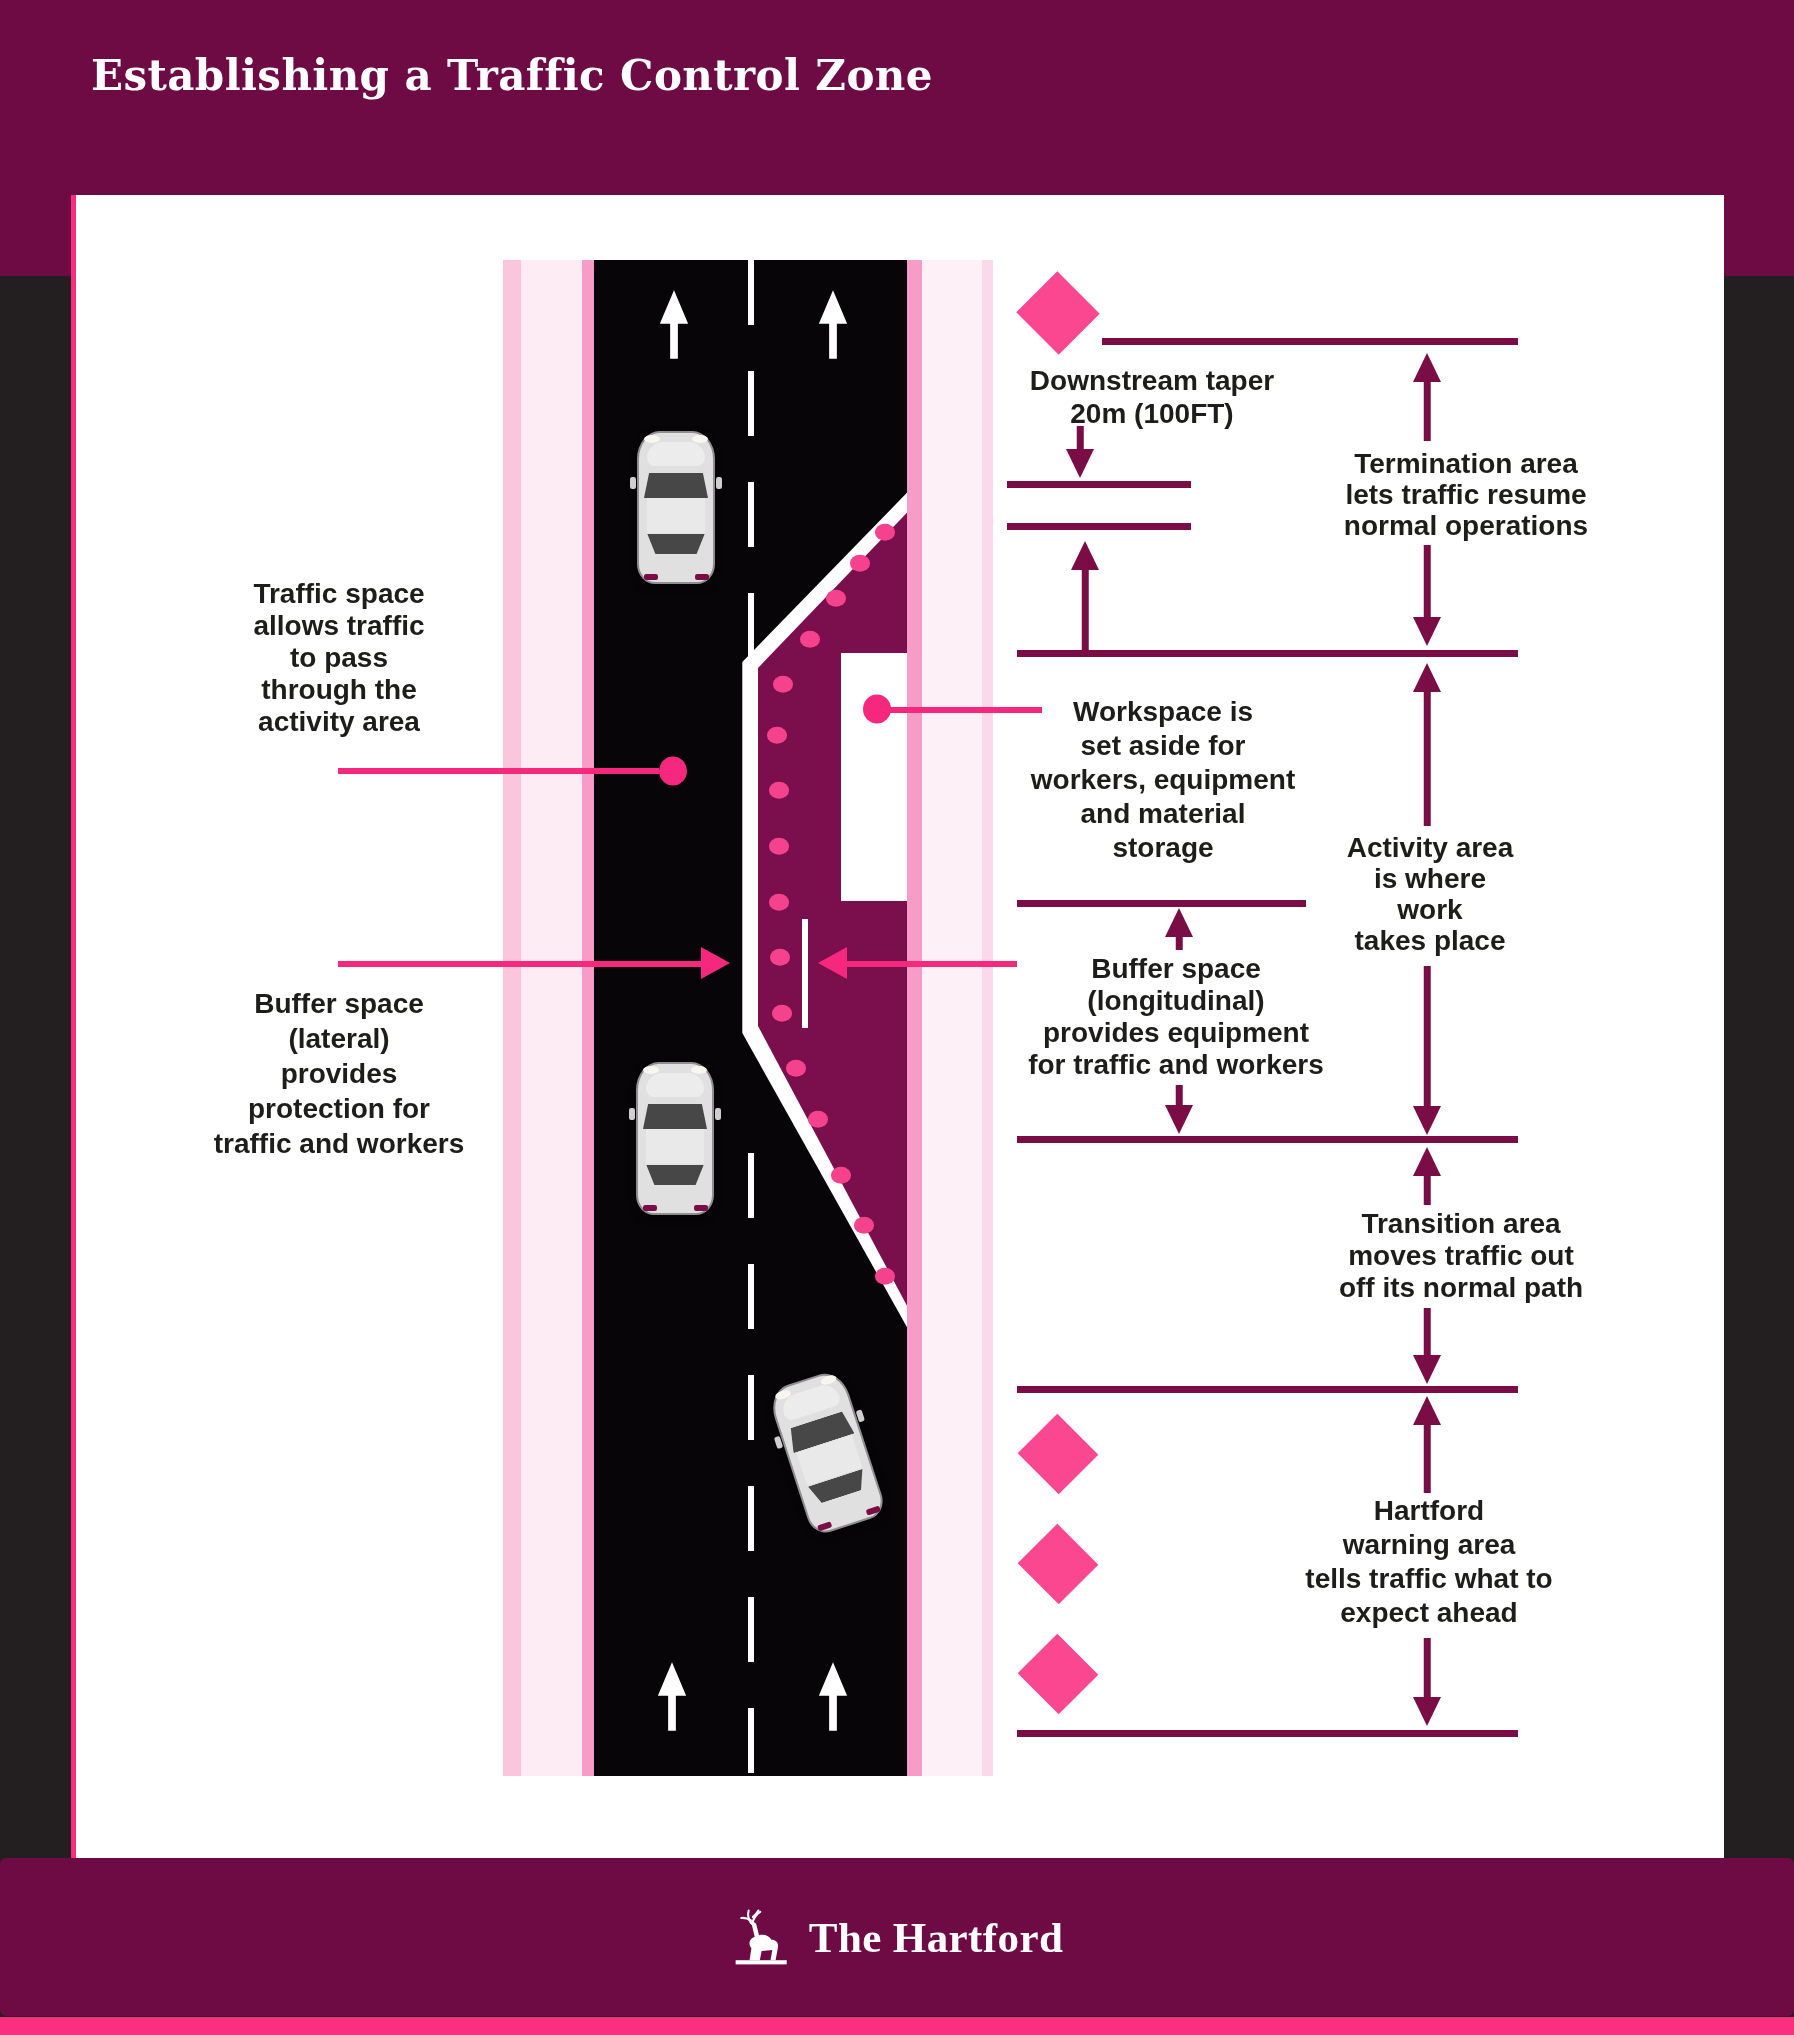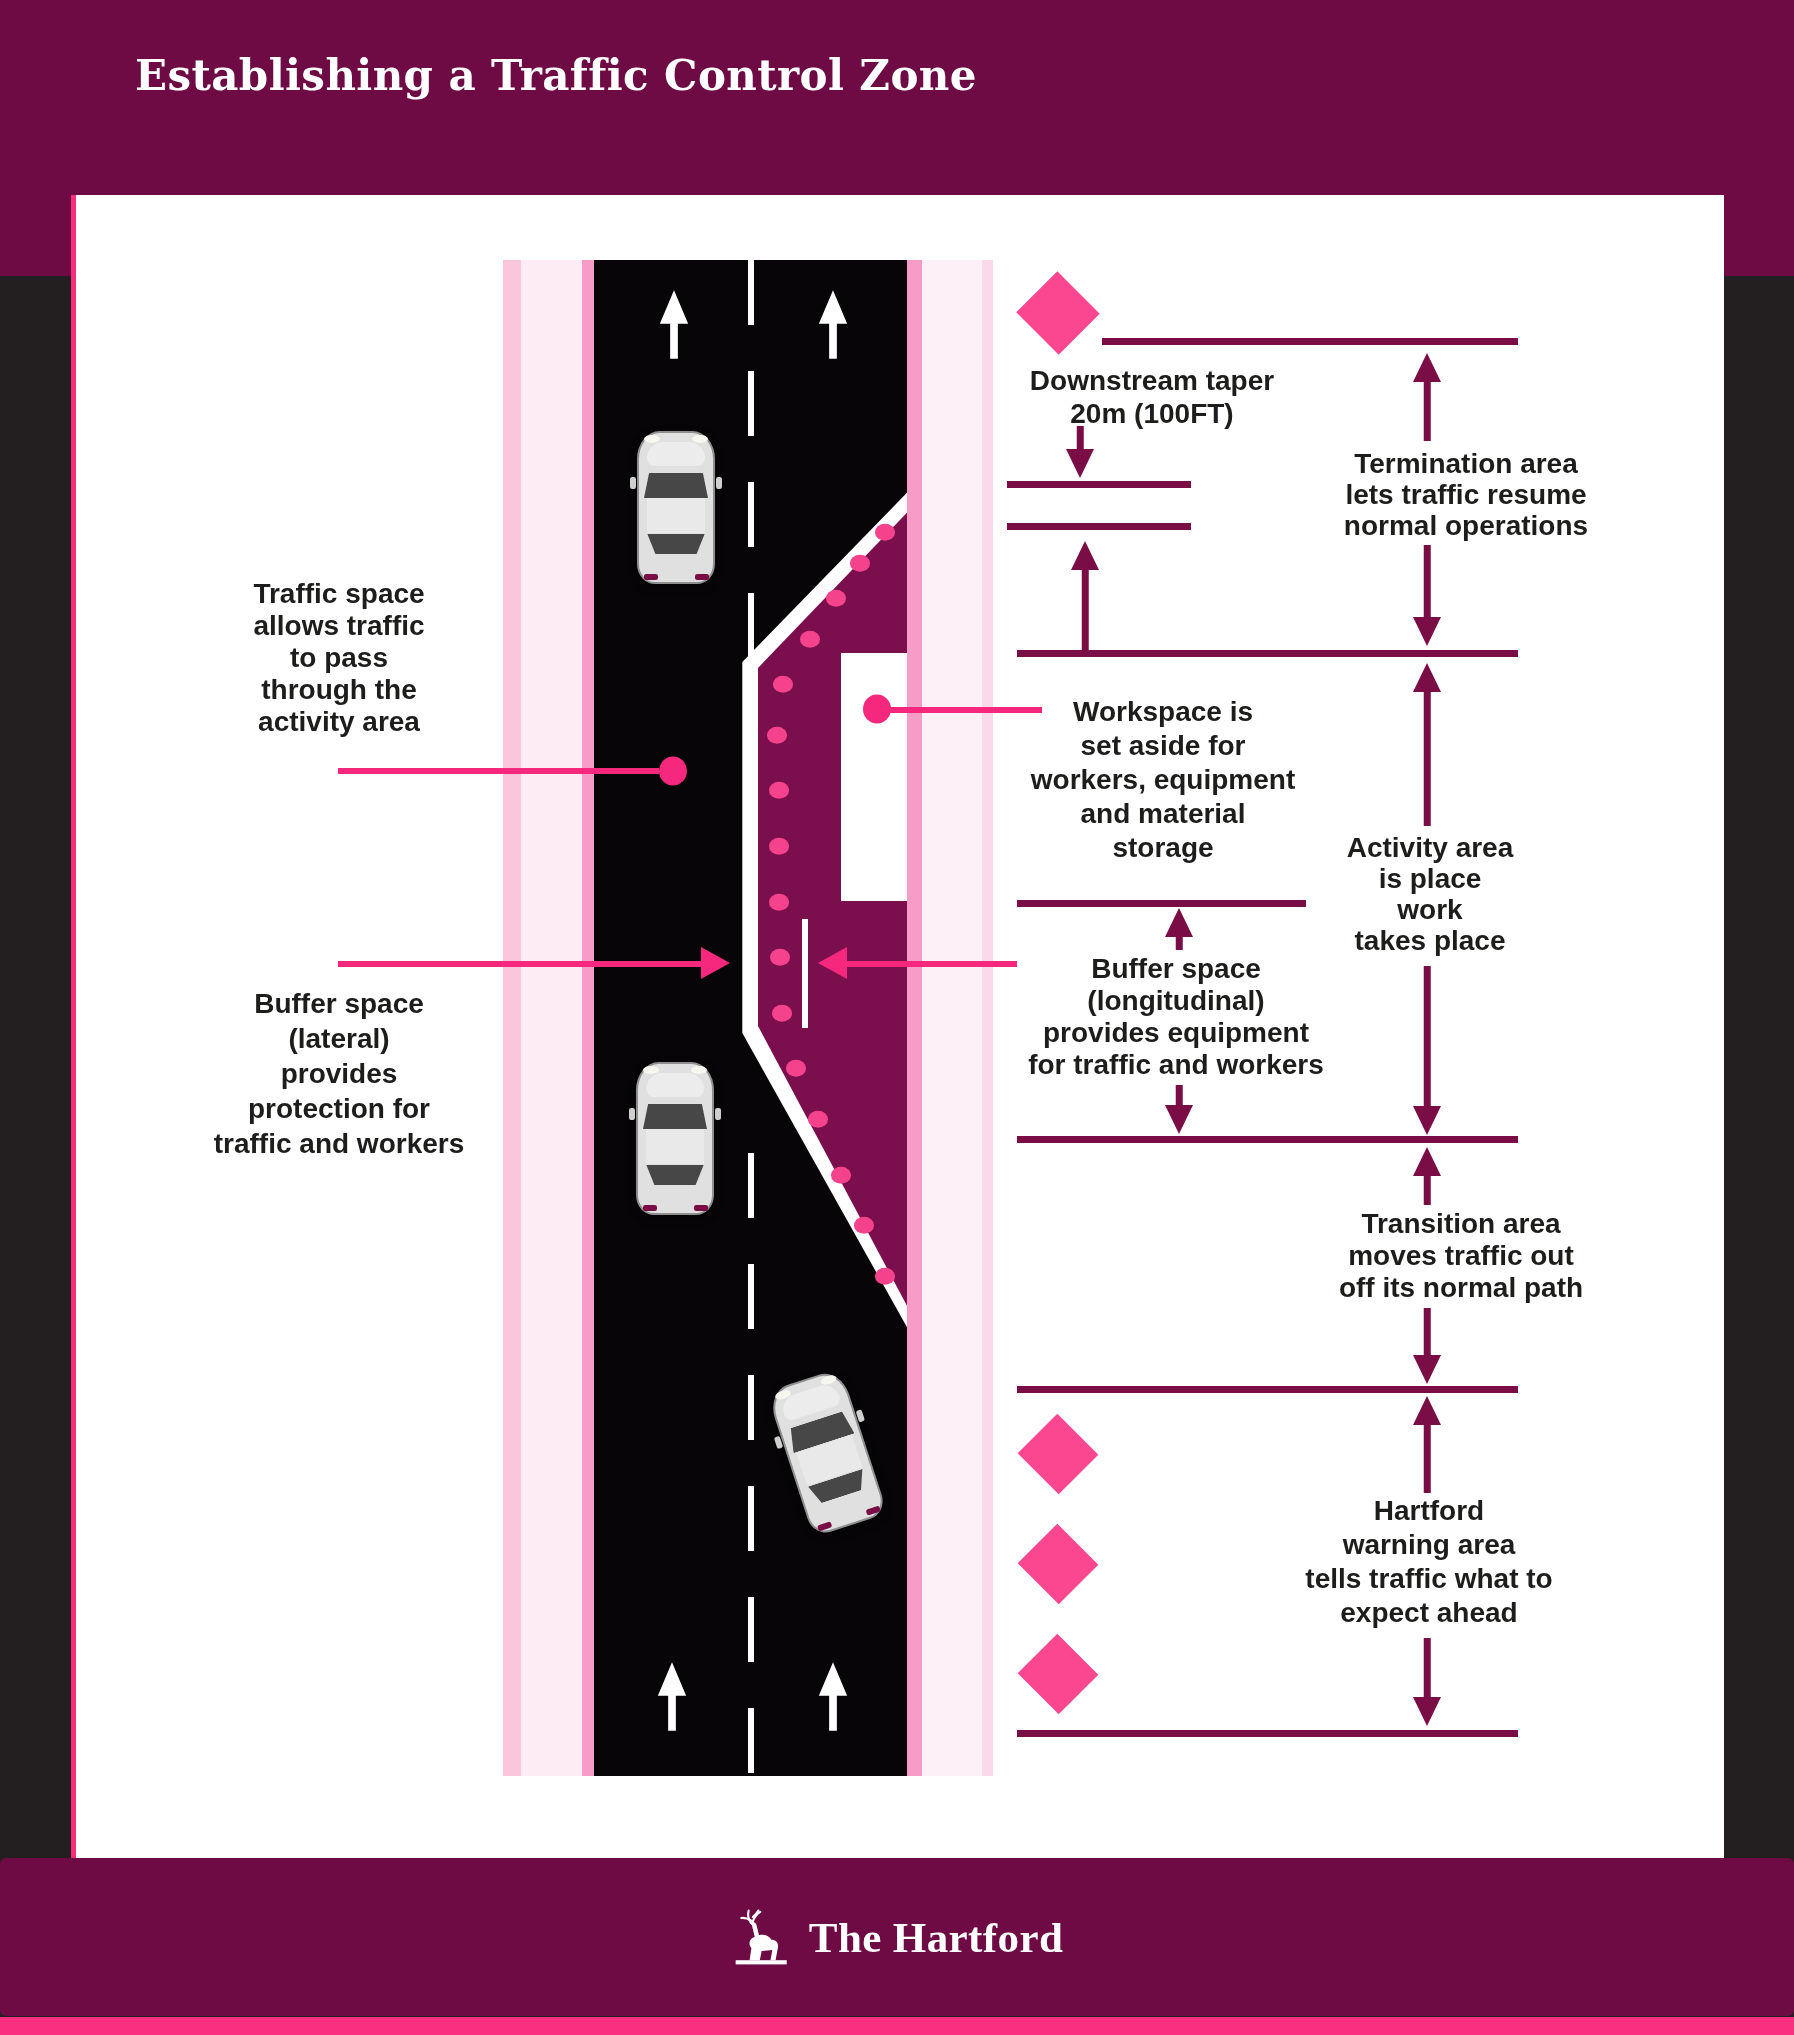--- a/index.html
+++ b/index.html
@@ -4,21 +4,21 @@
 <style>
   html,body{margin:0;padding:0;}
   body{
     width:1794px;height:2035px;position:relative;overflow:hidden;
     background:#231f20;
     font-family:"Liberation Sans",sans-serif;
   }
   .abs{position:absolute;}
   
   .header{left:0;top:0;width:1794px;height:276px;background:#6e0b44;}
-  .title{left:91px;top:51px;color:#ffffff;font:700 42px/1.2 "DejaVu Serif","Liberation Serif",serif;letter-spacing:0.4px;margin-left:44px;}
+  .title{left:91px;top:51px;color:#ffffff;font:700 42px/1.2 "DejaVu Serif","Liberation Serif",serif;letter-spacing:0.4px;}
   .panel{left:71px;top:195px;width:1648px;height:1664px;background:#ffffff;border-left:5.6px solid #f72e7e;}
   .footer{left:0;top:1858px;width:1794px;height:158px;background:#6e0b44;display:flex;align-items:center;justify-content:center;gap:13px;border-radius:6px;}
   .bottomstrip{left:0;top:2017px;width:1794px;height:18.7px;background:#fb2f7f;}
   .brandtext{color:#fff;font:700 43px/1 "Liberation Serif",serif;letter-spacing:0.4px;}
   
   .stripe{top:260px;height:1516px;}
   .s-outerL{left:503px;width:18px;background:#fbc6dc;}
   .s-shoulderL{left:521px;width:61px;background:#fdecf3;}
   .s-innerL{left:582px;width:12px;background:#f79cc6;}
   .roadblack{left:594px;top:260px;width:313px;height:1516px;background:#070508;}
@@ -224,21 +224,21 @@
   <div>set aside for</div>
   <div>workers, equipment</div>
   <div>and material</div>
   <div>storage</div>
 </div>
 
 <div class="abs tri up" style="left:1427px;top:663px;"></div>
 <div class="abs vstem" style="left:1427px;top:691px;height:135px;"></div>
 <div class="lbl abs" style="left:1430px;top:832px;line-height:31px;">
   <div>Activity area</div>
-  <div>is place</div>
+  <div>is where</div>
   <div>work</div>
   <div>takes place</div>
 </div>
 <div class="abs vstem" style="left:1427px;top:966px;height:141px;"></div>
 <div class="abs tri down" style="left:1427px;top:1106px;"></div>
 
 <div class="abs tri up" style="left:1179px;top:908px;"></div>
 <div class="abs vstem" style="left:1179px;top:936px;height:14px;"></div>
 <div class="lbl abs" style="left:1176px;top:953px;line-height:32px;">
   <div>Buffer space</div>

